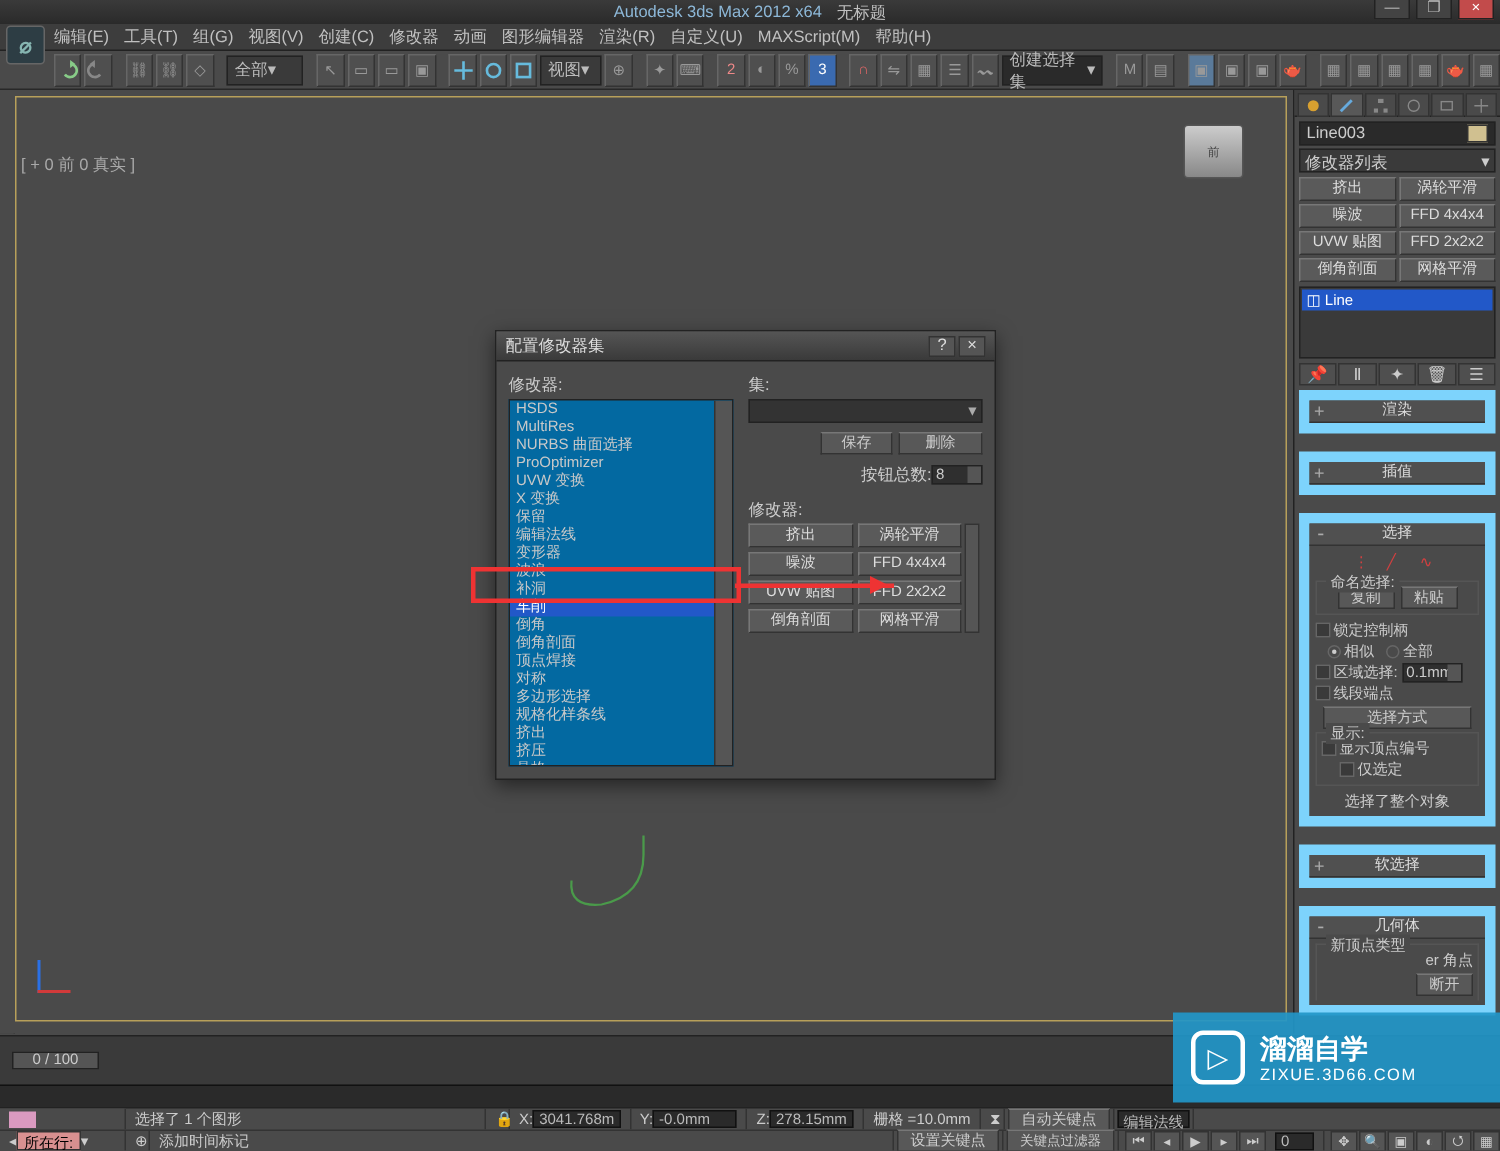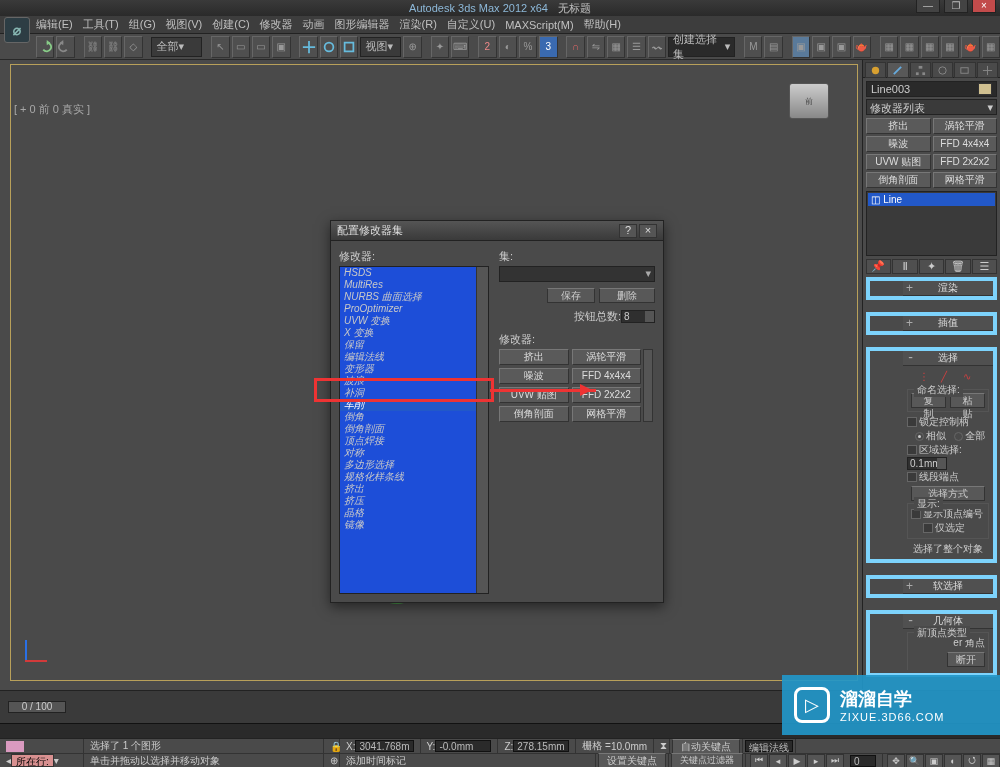--- a/index.html
+++ b/index.html
@@ -46,21 +46,21 @@
 .name-field { height:18px; margin:3px 3px 2px; background:#2a2a2a; border:1px solid #222; padding:1px 4px; font-size:11px; color:#ccc; }
 .name-swatch{display:inline-block;width:14px;height:12px;background:#d0c090;border:1px solid #333; float:right;}
 .mod-drop { margin:0 3px 3px; height:16px; background:#3a3a3a; border:1px solid #222; font-size:11px; padding:1px 3px; position:relative;color:#ccc; }
 .mod-drop::after{content:"▾";position:absolute;right:3px;}
 .mod-btns { margin:0 3px 3px; display:grid; grid-template-columns:1fr 1fr; gap:2px;}
 .mod-btn { height:16px; background:#5a5a5a; border:1px solid #333; border-top-color:#777;border-left-color:#777; text-align:center; font-size:10px; line-height:14px; color:#ddd;}
 .stack { margin:0 3px 3px; height:78px; background:#3a3a3a; border:1px solid #222; padding:1px;}
 .stack-item { background:#2258c8; color:#fff; font-size:10px; padding:1px 3px;}
 .stack-tools { margin:0 3px 3px; display:flex; gap:1px;}
 .stack-tool{flex:1;height:15px;background:#4f4f4f;border:1px solid #333;display:flex;align-items:center;justify-content:center;}
-.rollout { margin:0 3px 12px; border:4px solid #7dd3fc;padding-left:33px;}
+.rollout { margin:0 3px 12px; border:7px solid #7dd3fc;}
 .rollout-h { height:15px; background:#505050; border-bottom:1px solid #333; font-size:10px; text-align:center; line-height:14px; color:#ddd; position:relative;}
 .rollout-h::before{content:"";position:absolute;left:4px;top:4px;width:7px;height:7px;border:1px solid #888;}
 .rollout-h.plus::before{content:"+";left:3px;top:0;border:none;font-size:12px;color:#aaa;}
 .rollout-h.minus::before{content:"-";left:4px;top:-1px;border:none;font-size:14px;color:#aaa;}
 .rollout-body { background:#4a4a4a; padding:3px 4px; font-size:10px; color:#ccc;}
 .sel-icons{display:flex;justify-content:center;gap:8px;margin:2px 0 4px;}
 .sel-icon{width:14px;height:14px;}
 .sel-red{color:#d04040;}
 .fieldset{border:1px solid #555;padding:3px;margin-bottom:3px;position:relative;}
 .fieldset>.legend{position:absolute;top:-7px;left:6px;background:#4a4a4a;padding:0 3px;font-size:10px;}
@@ -86,21 +86,21 @@
 .play-btn{width:18px;height:14px;background:#555;border:1px solid #333;display:flex;align-items:center;justify-content:center;font-size:9px;}
 
 
 .dialog { position:absolute; left:330px; top:220px; width:334px; background:#4a4a4a; border:1px solid #222; box-shadow:0 4px 12px rgba(0,0,0,.5); }
 .dlg-title { height:20px; background:linear-gradient(#555,#3a3a3a); display:flex;align-items:center;padding:0 6px;font-size:11px;color:#ddd;border-bottom:1px solid #222;}
 .dlg-title .r{margin-left:auto;display:flex;gap:2px;}
 .dlg-x{width:18px;height:14px;background:#555;border:1px solid #333;text-align:center;line-height:11px;font-size:11px;}
 .dlg-body{padding:8px;display:flex;gap:10px;font-size:11px;}
 .dlg-col{display:flex;flex-direction:column;}
 .dlg-left{width:150px;}
-.dlg-list{height:328px;background:#1d4ed8;border:1px solid #222;overflow:hidden;position:relative;font-style:italic;}
+.dlg-list{height:245px;background:#0369a1;border:1px solid #222;overflow:hidden;position:relative;}
 .dlg-list-inner{position:absolute;inset:0 12px 0 0;}
 .dlg-li{padding:0 4px;height:12px;font-size:10px;color:#c8c8c8;white-space:nowrap;line-height:12px;}
 .dlg-li.sel{background:#2258c8;color:#fff;}
 .dlg-scroll{position:absolute;right:0;top:0;bottom:0;width:12px;background:#555;border-left:1px solid #333;}
 .dlg-right{flex:1;}
 .set-drop{height:16px;background:#333;border:1px solid #222;margin-bottom:6px;position:relative;}
 .set-drop::after{content:"▾";position:absolute;right:3px;top:0;color:#aaa;}
 .set-btns{display:flex;gap:4px;justify-content:flex-end;margin-bottom:6px;}
 .set-spin-row{display:flex;align-items:center;justify-content:flex-end;gap:0;margin-bottom:8px;}
 .mod-grid{display:grid;grid-template-columns:1fr 1fr;gap:3px;width:142px;}
@@ -460,21 +460,20 @@
   <div class="statseg" style="padding:0 2px">
       <span class="coord-field" style="min-width:44px">编辑法线</span>
     </div>
 </div>
 <div class="status2">
   <div class="statseg" style="width:84px">
       <span>◂ </span>
       <span class="pink">所在行:</span>
       <span> ▾</span>
     </div>
-  <div class="statseg" style="flex:0 0 240px">单击并拖动以选择并移动对象</div>
   <div class="statseg" style="width:16px">⊕</div>
   <div class="statseg" style="flex:1">添加时间标记</div>
   <div class="statseg" style="padding:0 2px">
       <span class="mini-btn">设置关键点</span>
     </div>
   <div class="statseg" style="padding:0 2px">
       <span class="mini-btn" style="font-size:9px">关键点过滤器</span>
     </div>
   <div class="play-btns">
     <div class="play-btn">⏮</div>

